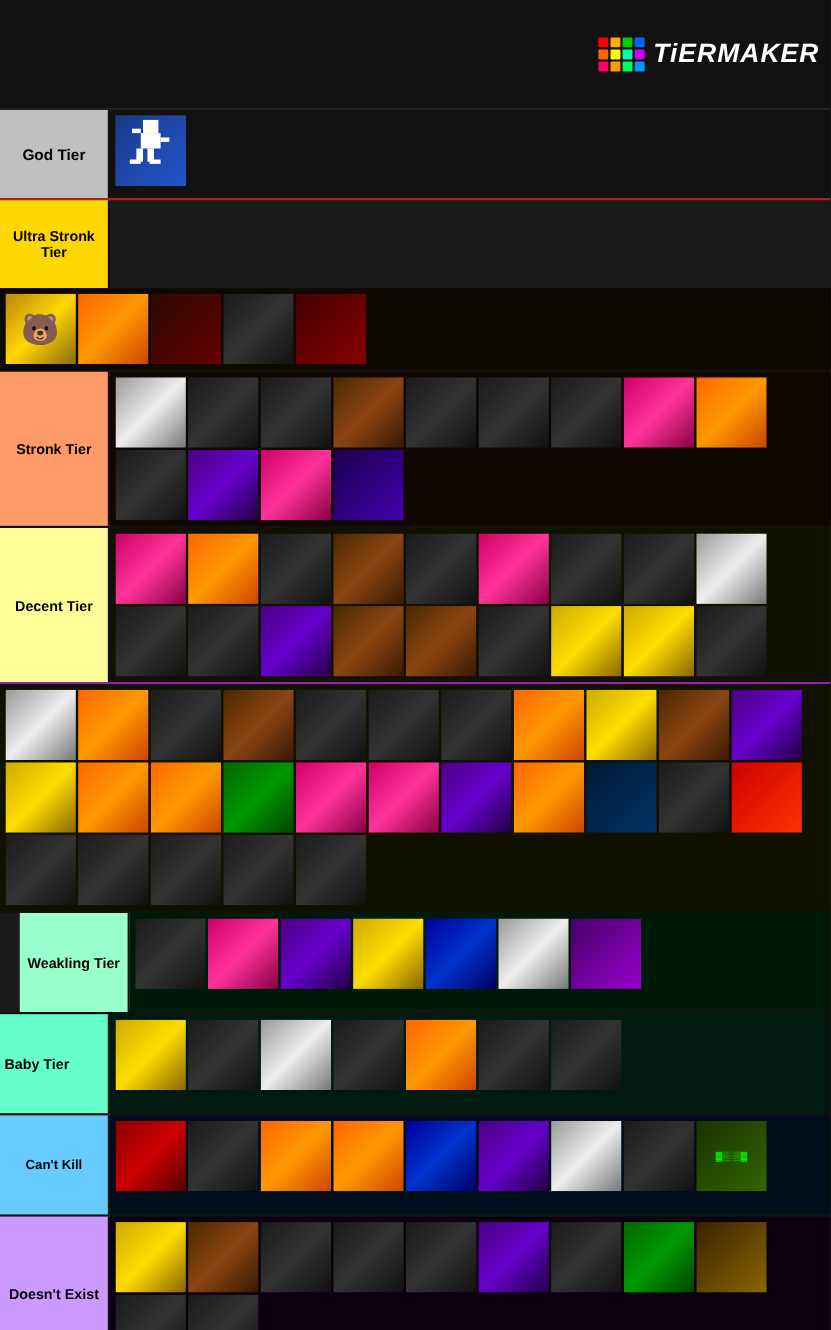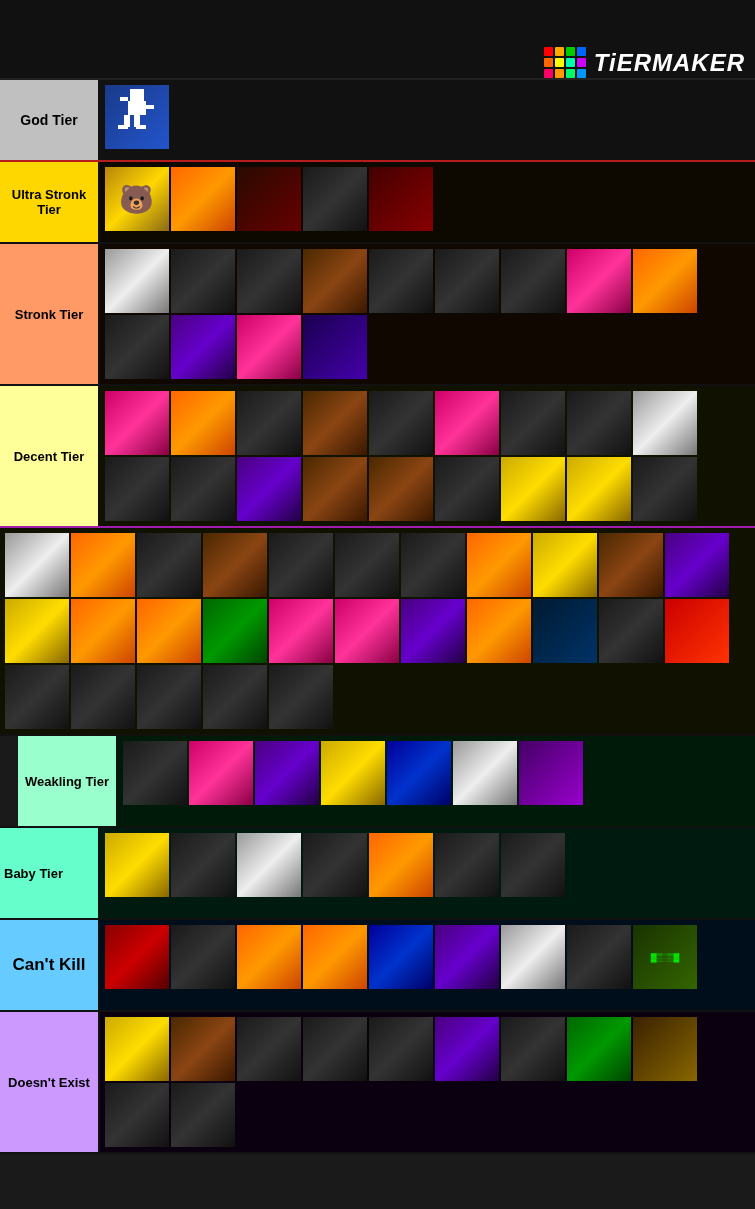--- a/index.html
+++ b/index.html
@@ -68,24 +68,24 @@
     .char-green { background: linear-gradient(135deg, #006600 0%, #009900 50%, #004400 100%); }
     .char-brown { background: linear-gradient(135deg, #4a2800 0%, #8b4513 50%, #3a1800 100%); }
     .char-yellow { background: linear-gradient(135deg, #ccaa00 0%, #ffdd00 50%, #886600 100%); }
     .char-pink { background: linear-gradient(135deg, #cc0066 0%, #ff3399 50%, #880044 100%); }
     .char-blue { background: linear-gradient(135deg, #000099 0%, #0033cc 50%, #000066 100%); }
     .char-white { background: linear-gradient(135deg, #999 0%, #eee 50%, #777 100%); }
     .char-red { background: linear-gradient(135deg, #880000 0%, #cc0000 50%, #550000 100%); }
 
     .top-header {
       width: 755px;
-      height: 80px;
+      height: 100px;
       background: #111;
       display: flex;
-      align-items: flex-end;
+      align-items: center;
       justify-content: space-between;
       padding: 0 10px;
       border-bottom: 2px solid #222;
     }
     
     .tiermaker-logo {
       display: flex;
       align-items: center;
       gap: 8px;
     }
@@ -152,21 +152,21 @@
             <rect x="6" y="38" width="10" height="4" fill="white"></rect>
 
             <rect x="22" y="28" width="6" height="12" fill="white"></rect>
             <rect x="24" y="38" width="10" height="4" fill="white"></rect>
           </svg>
         </div>
       </div>
     </div>
   </div>
 
-  <div class="tier-row-wrapper" style="display:flex; border-bottom:2px solid #111;">
+  <div class="tier-row-wrapper" style="display:flex; border-bottom:2px solid #111;flex-direction:column;">
     <div class="tier-label ultra-tier" style="min-height:80px; width:100px; display:flex; align-items:center; justify-content:center; text-align:center; font-weight:bold; font-size:13px; color:#000; border-right:2px solid #111; flex-shrink:0;">
       <span>Ultra Stronk Tier</span>
     </div>
     <div style="flex:1; background:#0d0800; display:flex; flex-wrap:wrap; padding:4px; align-content:flex-start;">
       <div class="char">
           <div class="char-inner char-gold" style="font-size:28px;">🐻</div>
         </div>
       <div class="char">
           <div class="char-inner char-orange"></div>
         </div>
@@ -434,21 +434,21 @@
       <div class="char">
           <div class="char-inner char-dark"></div>
         </div>
       <div class="char">
           <div class="char-inner char-dark"></div>
         </div>
     </div>
   </div>
 
   <div class="tier-row-wrapper" style="display:flex; border-bottom:2px solid #111;">
-    <div class="tier-label cant-kill" style="min-height:90px; width:100px; display:flex; align-items:center; justify-content:center; text-align:center; font-weight:bold; font-size:17px; color:#000; border-right:2px solid #111; flex-shrink:0;">
+    <div class="tier-label cant-kill" style="min-height:90px; width:100px; display:flex; align-items:center; justify-content:center; text-align:center; font-weight:bold; font-size:12px; color:#000; border-right:2px solid #111; flex-shrink:0;">
       <span>Can't Kill</span>
     </div>
     <div style="flex:1; background:#000d1a; display:flex; flex-wrap:wrap; padding:4px; align-content:flex-start;">
       <div class="char">
           <div class="char-inner char-red"></div>
         </div>
       <div class="char">
           <div class="char-inner char-dark"></div>
         </div>
       <div class="char">

